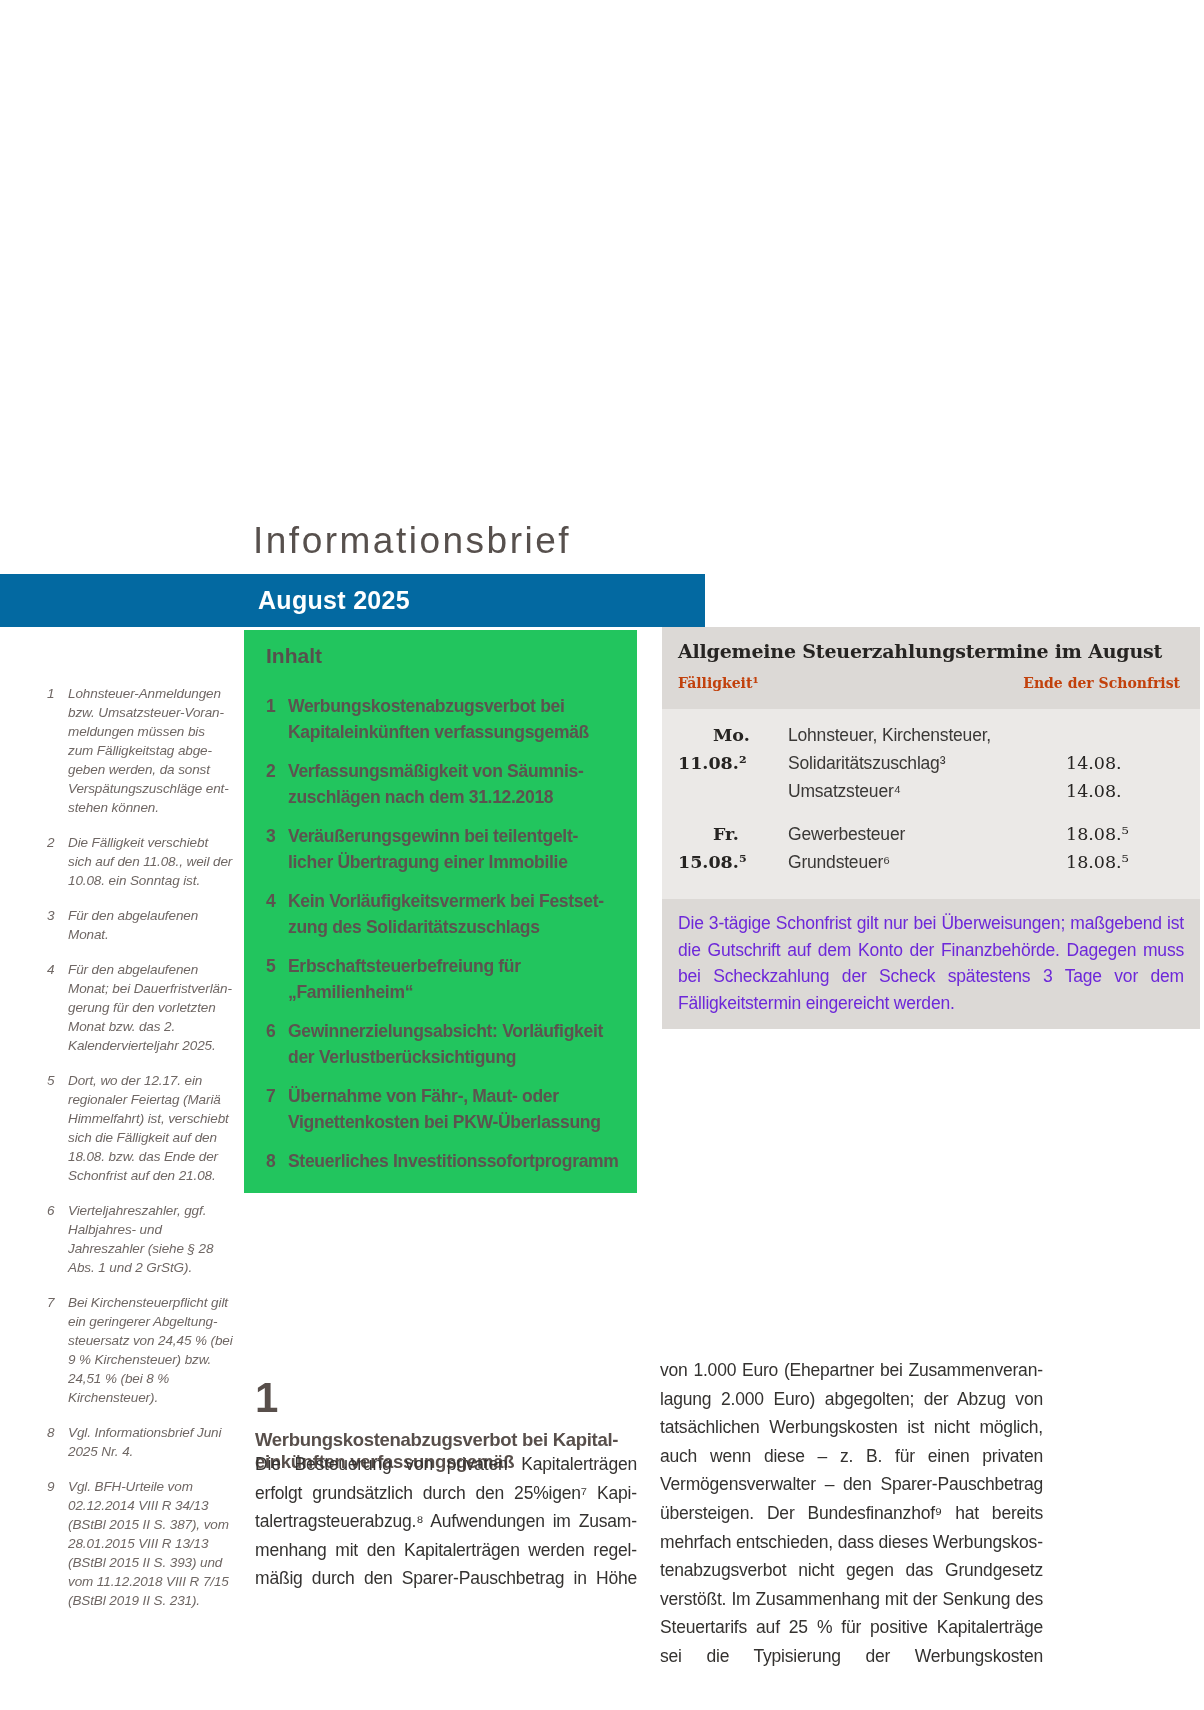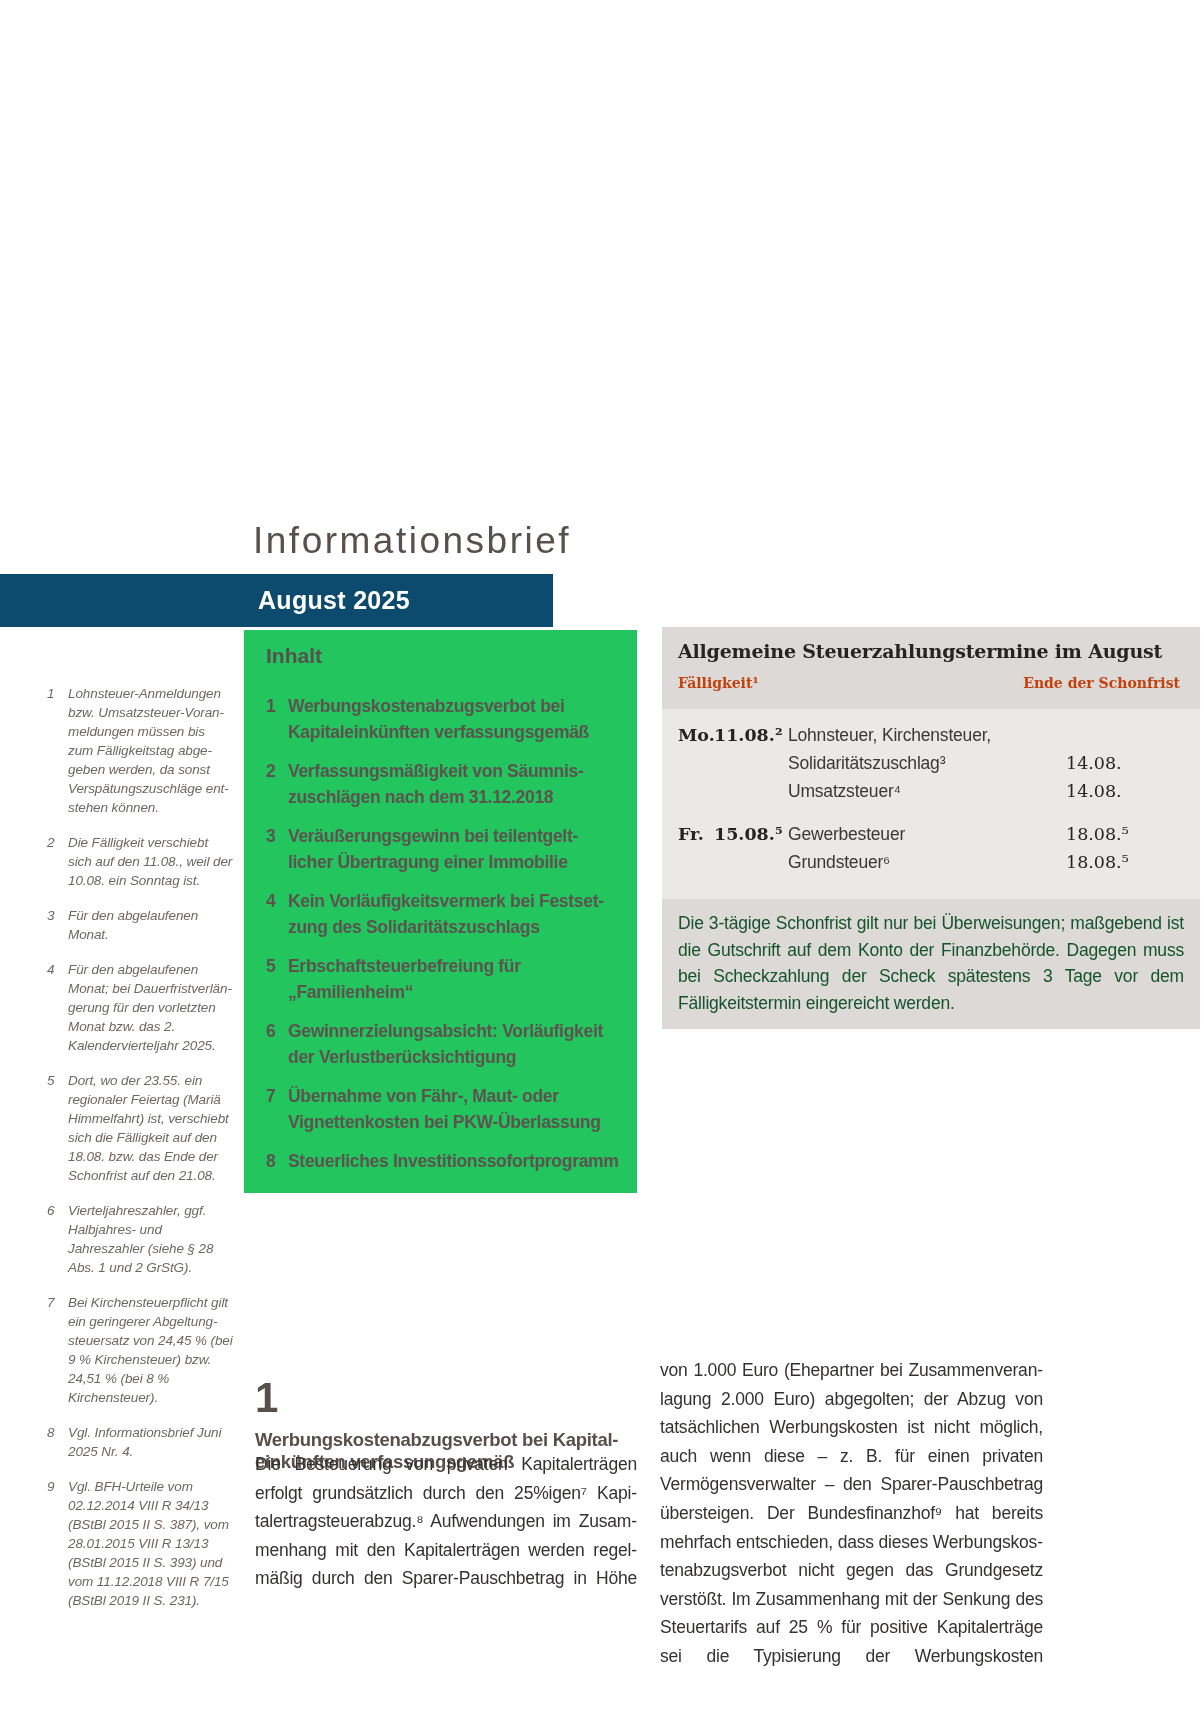--- a/index.html
+++ b/index.html
@@ -2,44 +2,44 @@
 <html><head>
 <meta charset="utf-8">
 <style>
   html,body{margin:0;padding:0;}
   body{font-family:"Liberation Sans",sans-serif;background:#ffffff;}
   .page{position:relative;width:1204px;height:1710px;background:#ffffff;overflow:hidden;}
   .abs{position:absolute;}
 
   
   .masthead-title{left:253px;top:520px;font-size:37px;font-weight:500;letter-spacing:2.5px;color:#57504D;}
-  .issue-band{left:0;top:574px;width:553px;height:53px;background:#0c4a6e;}
+  .issue-band{left:0;top:574px;width:705px;height:53px;background:#0369a1;}
   .issue-label{padding-left:258px;line-height:53px;color:#ffffff;font-size:25px;font-weight:600;letter-spacing:0.3px;}
 
   
   .toc-box{left:244px;top:630px;width:393px;height:563px;background:#22c55e;box-sizing:border-box;padding:13px 14px 0 22px;}
   .toc-heading{font-size:21px;line-height:26px;font-weight:700;color:#57504D;margin:0 0 24px 0;}
   .toc-item{display:flex;margin-bottom:13px;color:#5C534F;}
   .toc-num{flex:none;width:22px;font-size:17.5px;line-height:26px;font-weight:700;}
   .toc-label{flex:1;font-size:17.5px;line-height:26px;font-weight:700;letter-spacing:-0.3px;white-space:pre-line;}
 
   
   .deadlines{left:662px;top:627px;width:538px;}
   .dl-head{background:#DCD9D6;padding:13px 20px 18px 16px;}
   .dl-title{font-family:"DejaVu Serif",serif;font-weight:700;font-size:19px;color:#262422;letter-spacing:-0.2px;}
   .dl-cols{display:flex;justify-content:space-between;margin-top:13px;font-family:"DejaVu Serif",serif;font-weight:700;font-size:14px;color:#c2410c;}
   .dl-body{background:#EBE9E7;padding:12px 16px 8px 16px;}
   .dl-row{display:flex;margin-bottom:15px;}
   .dl-date{flex:none;width:110px;font-family:"DejaVu Serif",serif;font-weight:700;font-size:17.5px;line-height:28px;color:#262422;}
-  .dl-day{display:inline-block;width:36px;}
+  .dl-day{display:inline-block;width:36px;margin-left:35px;}
   .dl-entries{flex:1;}
   .dl-entry{display:flex;line-height:28px;}
   .dl-tax{flex:1;font-size:17.5px;color:#3A3836;letter-spacing:-0.2px;}
   .dl-grace{flex:none;width:118px;font-family:"DejaVu Serif",serif;font-weight:400;font-size:17.5px;color:#262422;}
-  .dl-note{background:#DCD9D6;padding:11px 16px 13px 16px;font-size:17.5px;line-height:26.5px;color:#14532d;text-align:justify;letter-spacing:-0.2px;}
+  .dl-note{background:#DCD9D6;padding:11px 16px 13px 16px;font-size:17.5px;line-height:26.5px;color:#6d28d9;text-align:justify;letter-spacing:-0.2px;}
 
   
   .footnotes{left:47px;top:684px;width:186px;font-style:italic;color:#6F6764;font-size:13.5px;line-height:19px;}
   .footnote{display:flex;margin-bottom:16px;}
   .fn-num{flex:none;width:21px;}
   .fn-text{flex:1;letter-spacing:-0.1px;}
   .fn-b{font-weight:400;}
 
   
   .article-number{left:255px;top:1376px;font-size:42px;line-height:44px;font-weight:700;color:#584F4B;}
@@ -162,21 +162,21 @@
     <div class="footnote">
       <span class="fn-num">3</span>
       <span class="fn-text">Für den abgelaufenen Monat.</span>
     </div>
     <div class="footnote">
       <span class="fn-num">4</span>
       <span class="fn-text">Für den abgelaufenen Monat; bei Dauerfristverlän­gerung für den vorletzten Monat bzw. das 2. Kalender­vierteljahr 2025.</span>
     </div>
     <div class="footnote">
       <span class="fn-num">5</span>
-      <span class="fn-text">Dort, wo der 23.55. ein regionaler Feiertag (Mariä Himmelfahrt) ist, ver­schiebt sich die Fälligkeit auf den 18.08. bzw. das Ende der Schonfrist auf den 21.08.</span>
+      <span class="fn-text">Dort, wo der 12.17. ein regionaler Feiertag (Mariä Himmelfahrt) ist, ver­schiebt sich die Fälligkeit auf den 18.08. bzw. das Ende der Schonfrist auf den 21.08.</span>
     </div>
     <div class="footnote">
       <span class="fn-num">6</span>
       <span class="fn-text">Vierteljahreszahler, ggf. Halbjahres- und Jahreszahler (siehe § 28 Abs. 1 und 2 GrStG).</span>
     </div>
     <div class="footnote">
       <span class="fn-num">7</span>
       <span class="fn-text">Bei Kirchensteuerpflicht gilt ein geringerer Abgeltung­steuersatz von 24,45 % (bei 9 % Kirchensteuer) bzw. 24,51 % (bei 8 % Kirchensteuer).</span>
     </div>
     <div class="footnote">

